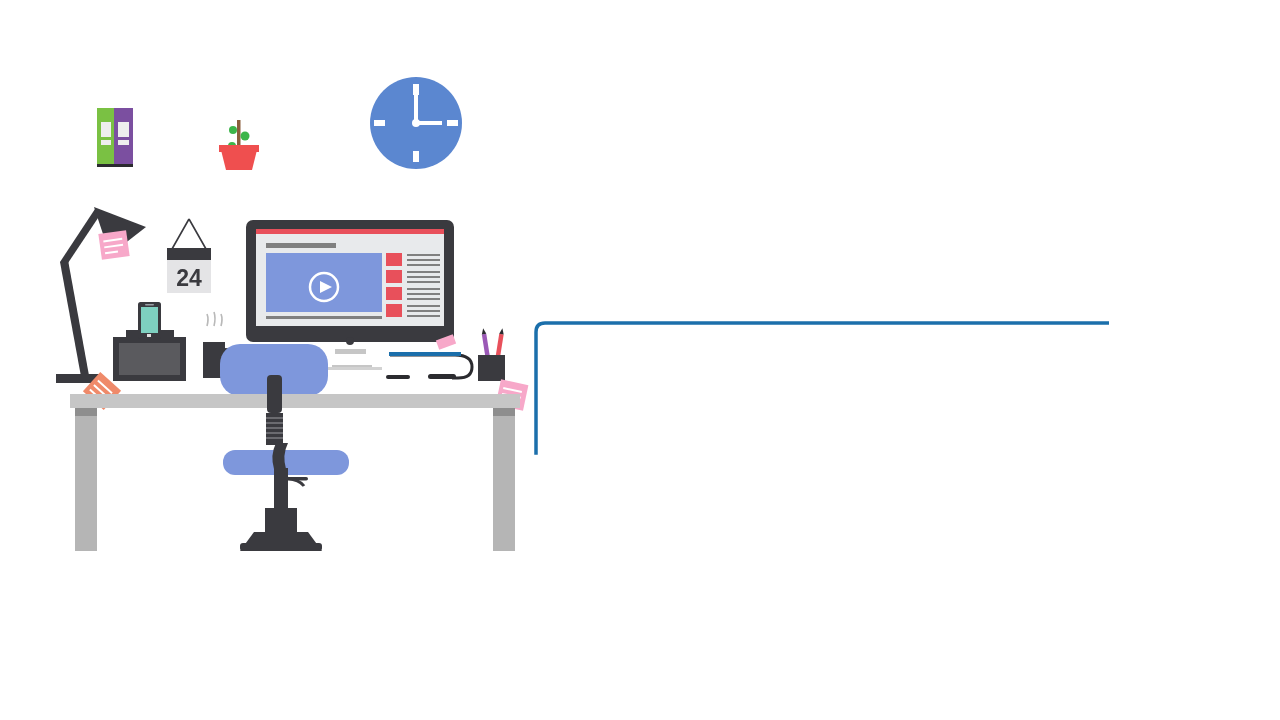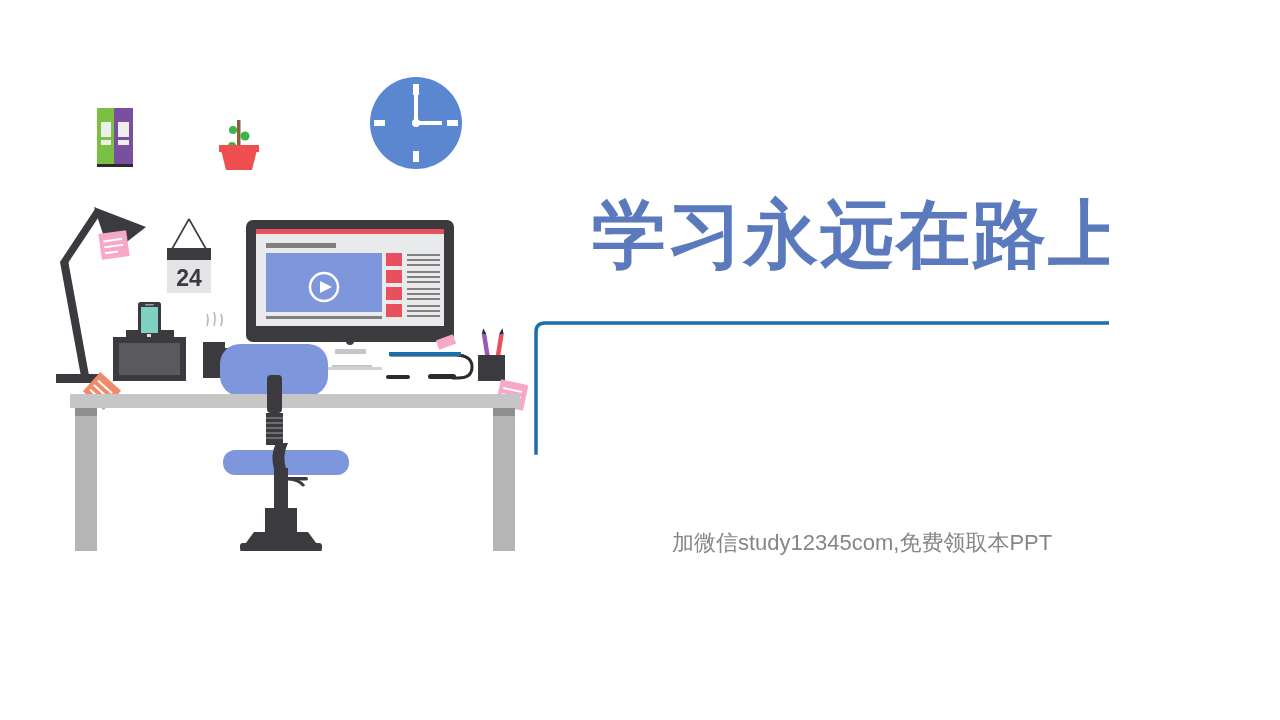--- a/index.html
+++ b/index.html
@@ -241,18 +241,16 @@
       <rect x="240" y="543" width="82" height="8" rx="3" fill="#3a3a3f"></rect>
     </g>
   </svg>
 
   <svg class="connector-svg" width="720" height="190" viewBox="0 0 720 190">
     <path d="M36 163 L36 42 Q36 33 45 33 L660 33" fill="none" stroke="#1b6fab" stroke-width="3.5" stroke-linecap="square"></path>
     <ellipse cx="667" cy="33" rx="31" ry="27" fill="none" stroke="#8a9bab" stroke-width="3.5"></ellipse>
     <rect x="648" y="29" width="34" height="9" rx="4.5" fill="none" stroke="#8a9bab" stroke-width="1.6"></rect>
   </svg>
 
-  <div class="title-main">学习永远在路上</div>
-
-
-  <div class="footer-note">加微信study12345com,免费领取本PPT</div>
+
+
 
 </div>
 
 </body></html>

